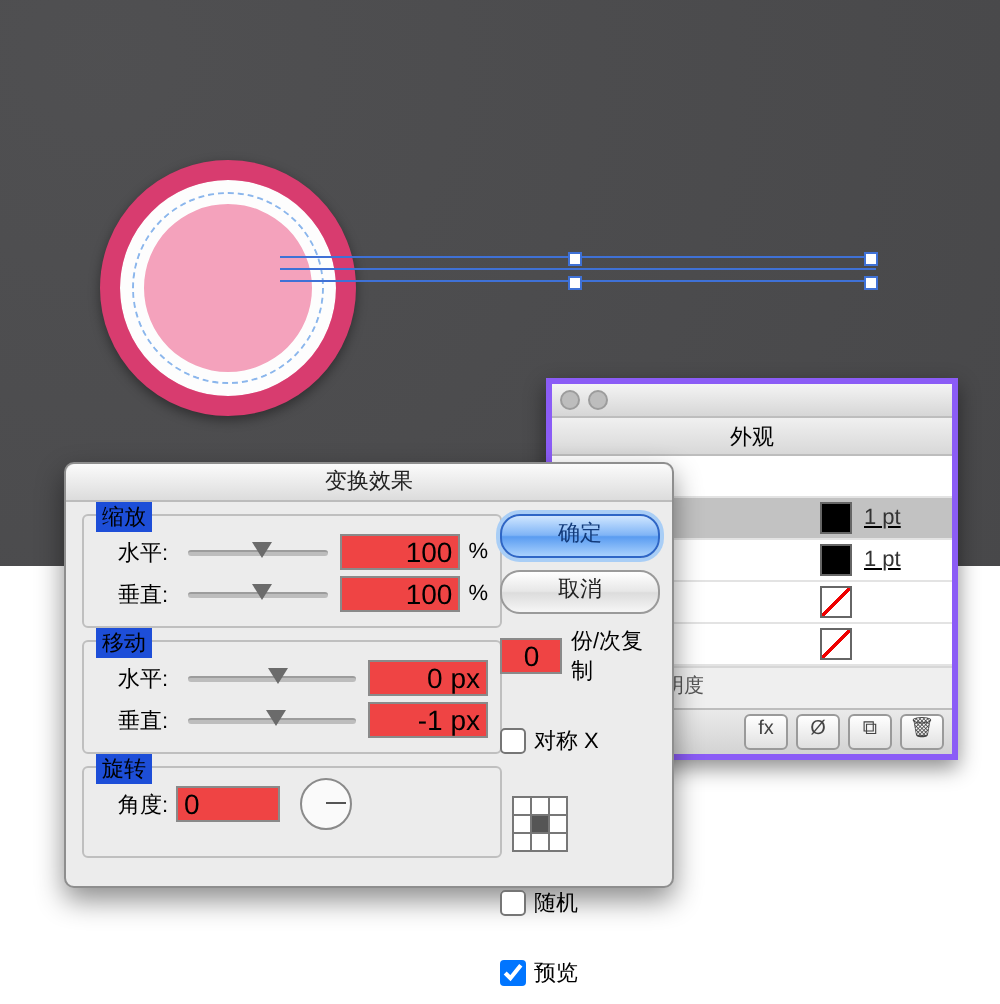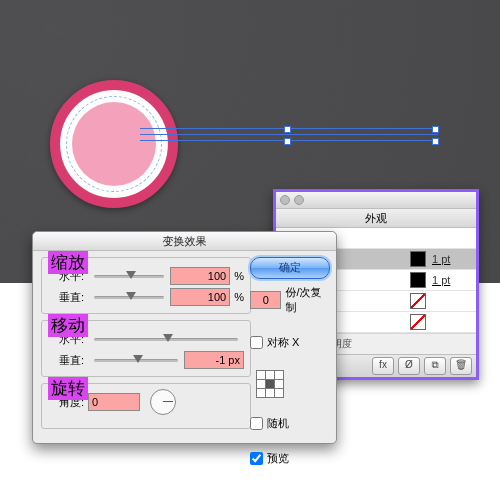--- a/index.html
+++ b/index.html
@@ -16,25 +16,25 @@
   .sel-handle{position:absolute;width:5px;height:5px;background:#fff;border:1px solid #3f71d6}
   
   #white{position:absolute;left:0;top:283px;width:500px;height:219px;background:#fff}
 
   
   #xform{position:absolute;left:32px;top:231px;width:303px;background:#ececec;border:1px solid #8e8e8e;border-radius:5px;box-shadow:0 6px 14px rgba(0,0,0,.45)}
   #xform .titlebar{height:18px;line-height:18px;text-align:center;font-size:11px;border-bottom:1px solid #bcbcbc;
     background:linear-gradient(#fbfbfb,#dcdcdc);border-radius:5px 5px 0 0;color:#222}
   #xform .body{position:relative;padding:6px 8px 8px 8px}
   .group{border:1px solid #bfbfbf;border-radius:3px;margin:0 0 6px 0;padding:6px 6px 4px 6px;position:relative;background:#ececec;width:196px}
-  .group .legend{position:absolute;top:-7px;left:6px;background:#d946ef;padding:0 3px;font-size:17px}
+  .group .legend{position:absolute;top:-7px;left:6px;background:#1d4ed8;padding:0 3px;font-size:11px}
   .row{display:flex;align-items:center;margin:3px 0;height:18px}
   .row .lbl{width:36px;text-align:right;margin-right:4px}
   .row .unit{margin-left:4px}
-  .numfield{width:52px;height:16px;border:1px solid #8a8a8a;background:#fca5a5;padding:0 3px;text-align:right;font-size:11px;line-height:16px}
+  .numfield{width:52px;height:16px;border:1px solid #8a8a8a;background:#ef4444;padding:0 3px;text-align:right;font-size:14px;line-height:16px}
   .slider{flex:1;height:14px;position:relative;margin:0 6px}
   .slider::before{content:"";position:absolute;left:0;right:0;top:6px;height:2px;background:#bdbdbd;border-top:1px solid #9c9c9c;border-radius:2px}
   .slider .thumb{position:absolute;top:2px;width:0;height:0;border-left:5px solid transparent;border-right:5px solid transparent;border-top:8px solid #6b6b6b}
   .anchor{display:inline-grid;grid-template-columns:repeat(3,8px);grid-template-rows:repeat(3,8px);gap:1px;margin-left:6px}
   .anchor span{width:8px;height:8px;border:1px solid #777;background:#fff}
   .anchor span.sel{background:#555}
   .angle-knob{width:24px;height:24px;border:1px solid #8a8a8a;border-radius:50%;background:#fafafa;position:relative;margin-left:10px}
   .angle-knob::after{content:"";position:absolute;left:12px;top:11px;width:10px;height:1px;background:#555}
 
   
@@ -164,20 +164,21 @@
       </div>
     </div>
 
     <div class="group">
       <span class="legend">移动</span>
       <div class="row">
         <span class="lbl">水平:</span>
         <div class="slider">
               <span class="thumb" style="left:48%"></span>
             </div>
+        <span class="numfield">0 px</span>
       </div>
       <div class="row">
         <span class="lbl">垂直:</span>
         <div class="slider">
               <span class="thumb" style="left:47%"></span>
             </div>
         <span class="numfield">-1 px</span>
       </div>
     </div>
 
@@ -185,20 +186,21 @@
       <span class="legend">旋转</span>
       <div class="row">
         <span class="lbl">角度:</span>
         <span class="numfield" style="width:44px;text-align:left">0</span>
         <span class="angle-knob"></span>
       </div>
     </div>
 
     <div class="rightcol">
       <span class="aqua-btn aqua-primary">确定</span>
+      <span class="aqua-btn aqua-default">取消</span>
 
       <div class="copies">
         <span class="numfield">0</span>
         <span>份/次复制</span>
       </div>
 
       <label class="chk">
             <input type="checkbox" style="">
             <span>对称 X</span>
           </label>

